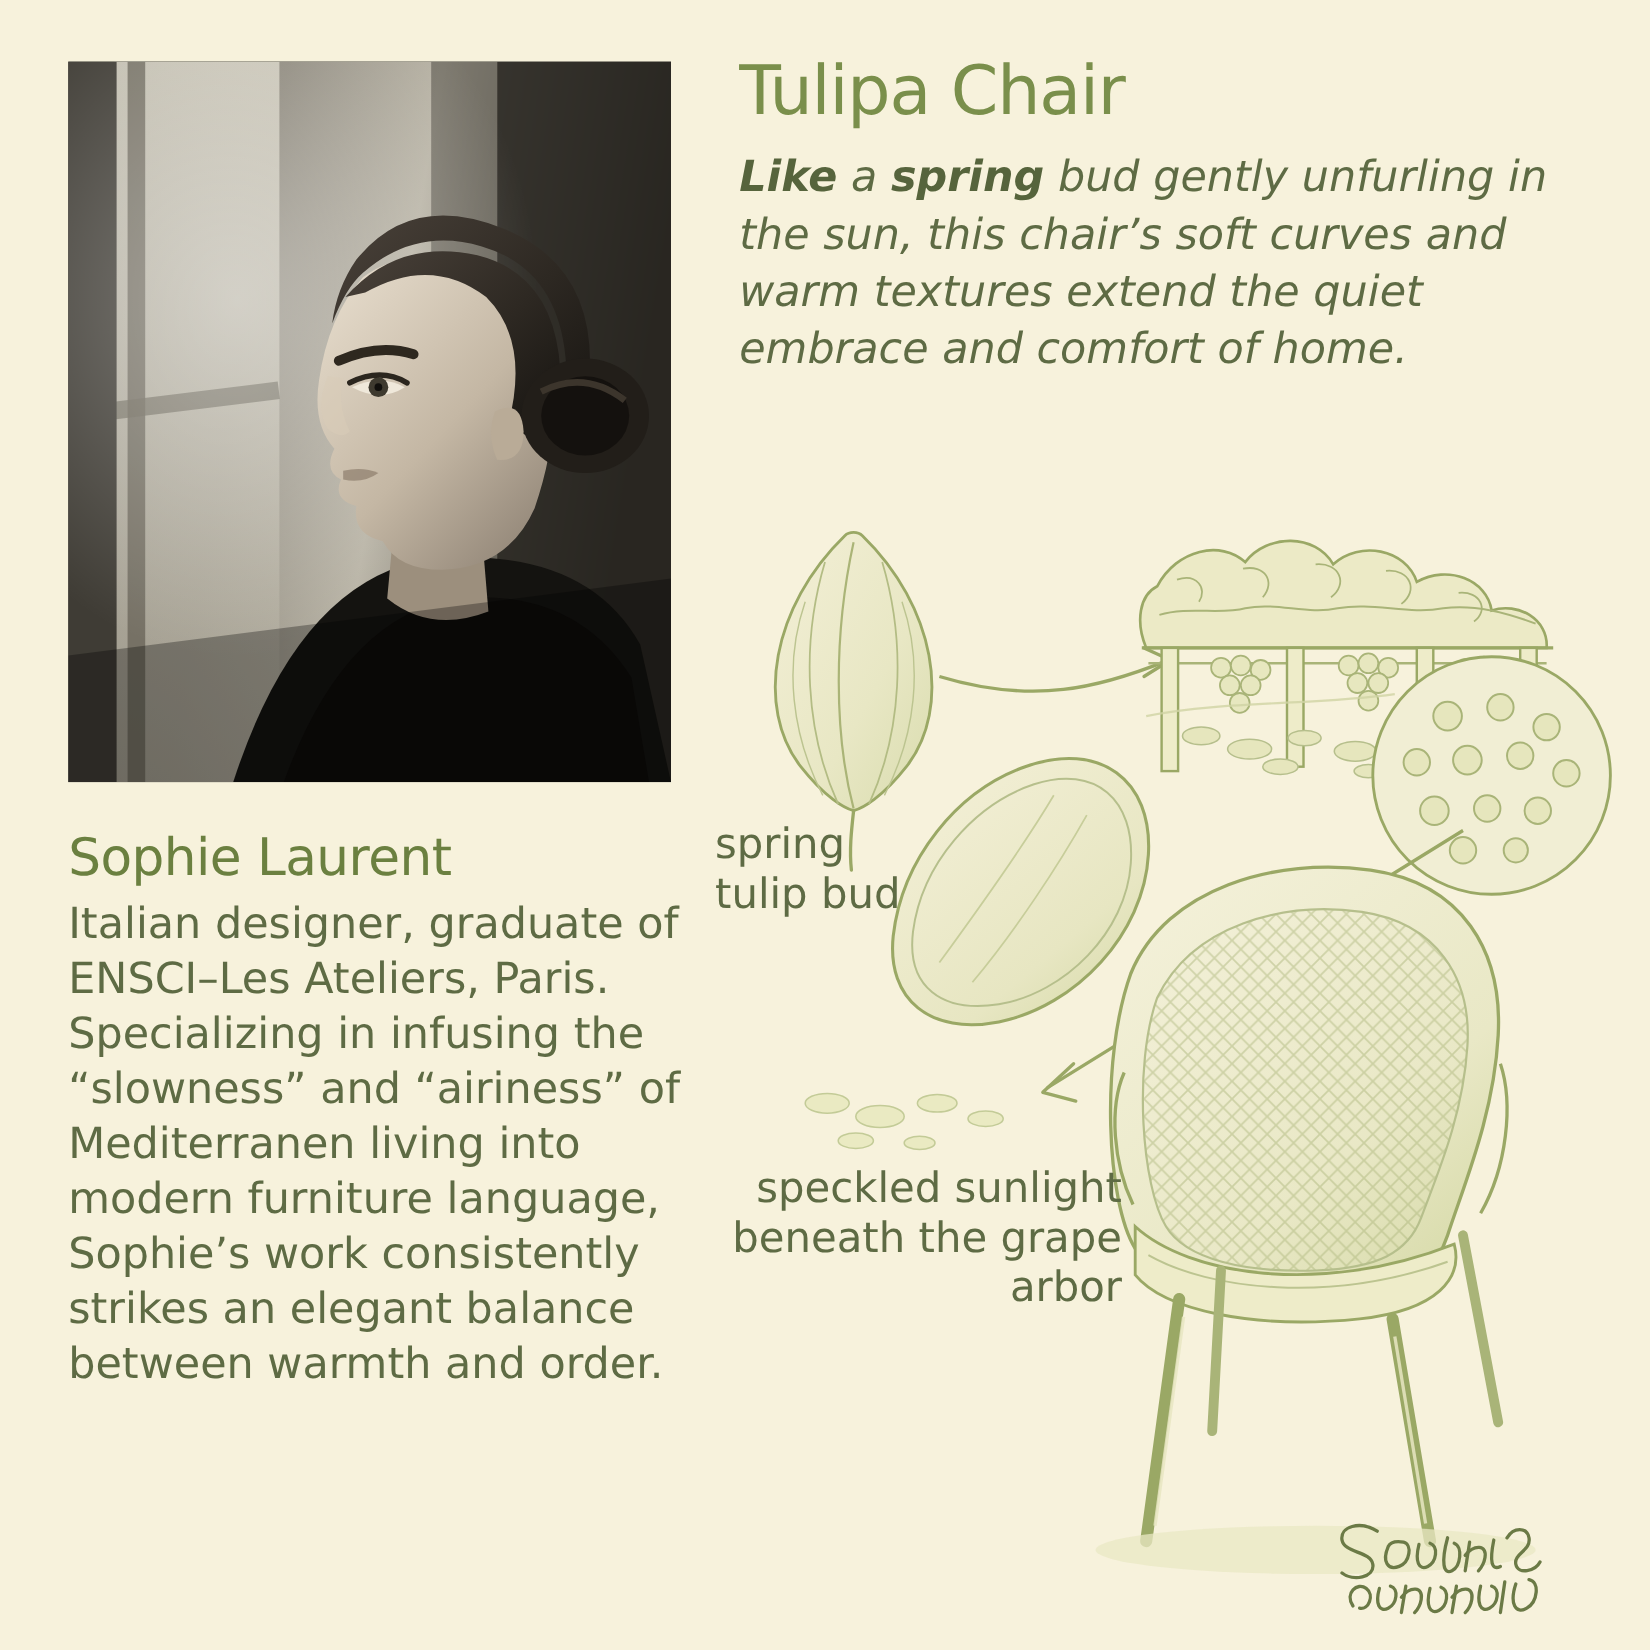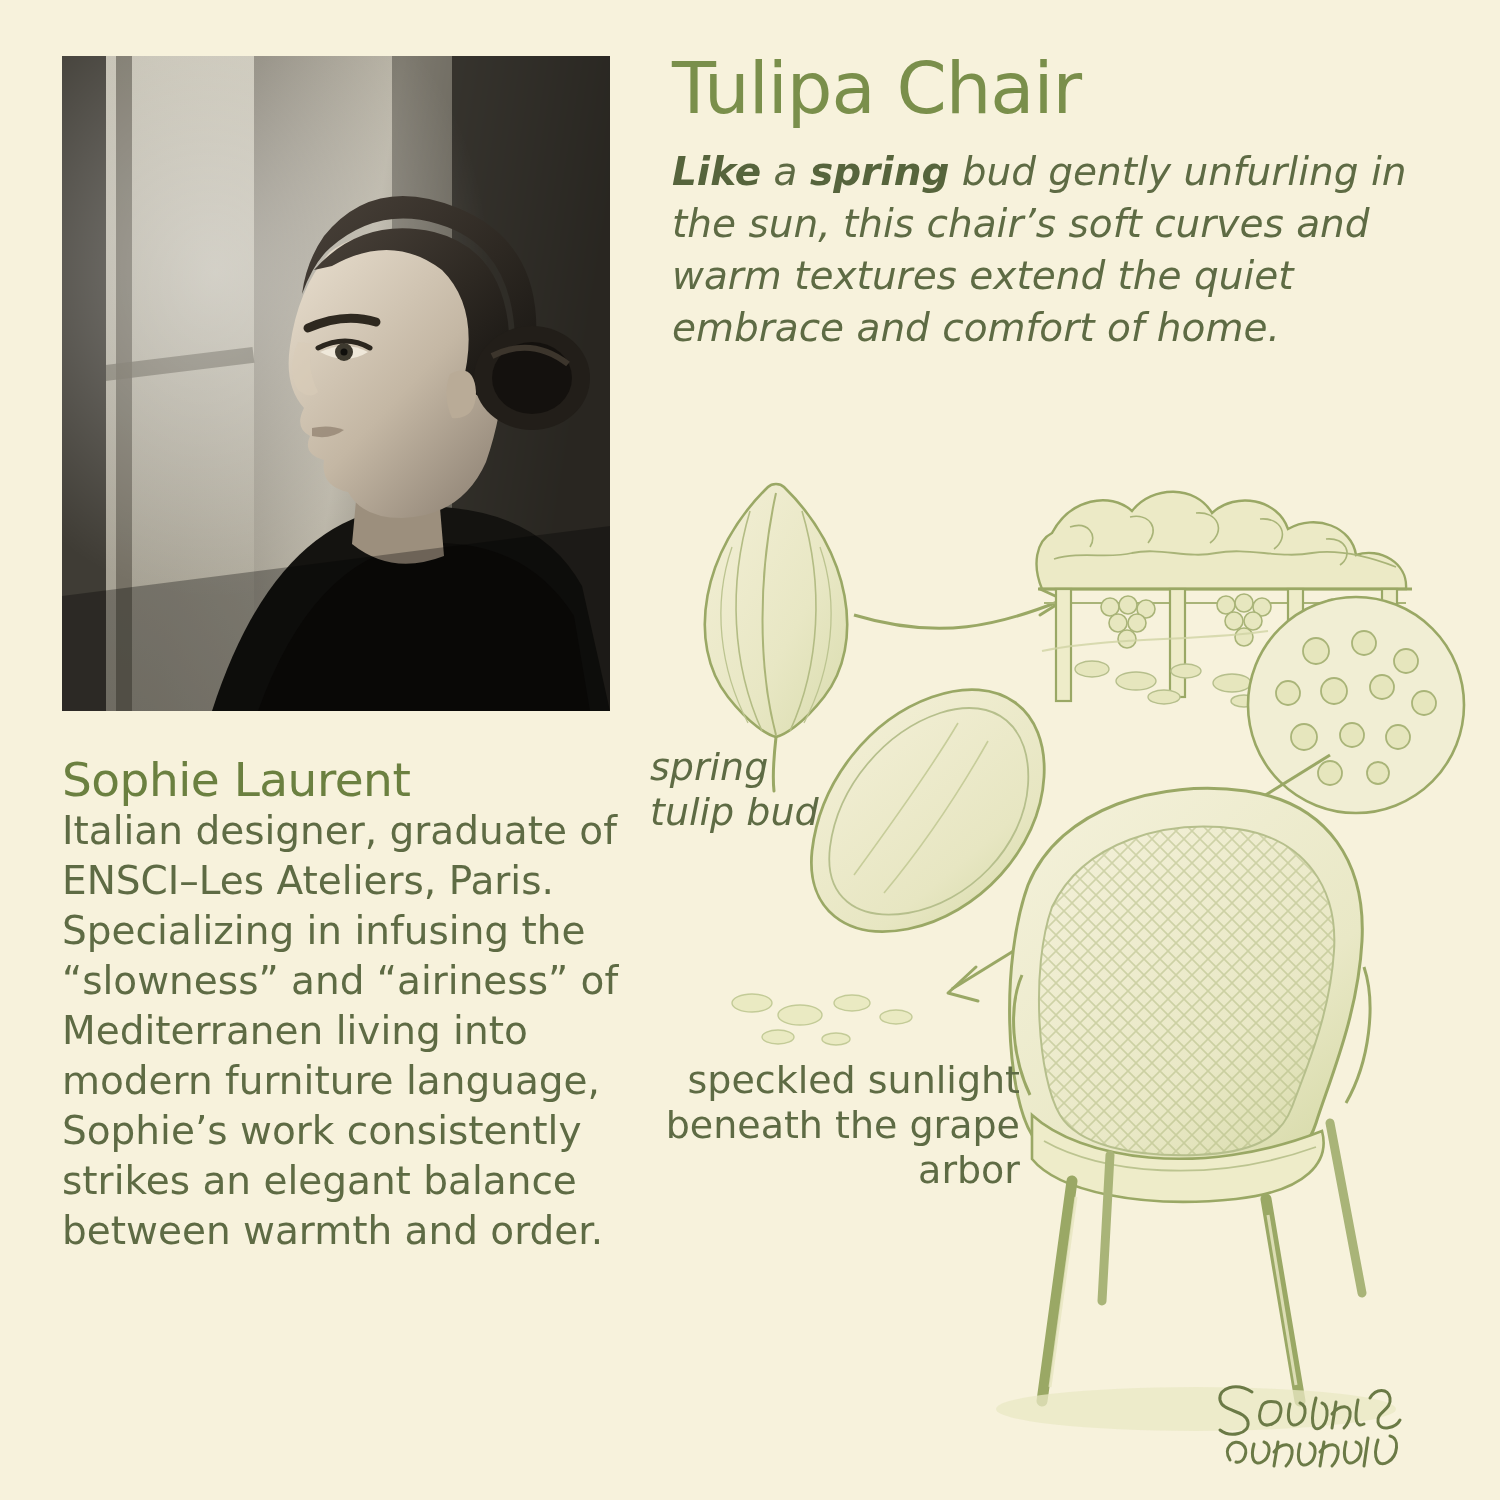--- a/index.html
+++ b/index.html
@@ -42,39 +42,39 @@
   .designer-name {
     margin-top: 44px;
     font-family: "DejaVu Sans", sans-serif;
     font-size: 47px;
     line-height: 1.05;
     color: #6b8040;
     letter-spacing: -0.5px;
     font-weight: 400;
   }
   .designer-bio {
-    margin-top: 2px;
+    margin-top: 12px;
     font-family: "DejaVu Sans", sans-serif;
     font-size: 39px;
     line-height: 1.28;
     color: #5e6b44;
     width: 570px;
     font-weight: 400;
   }
 
   
   .right-col {
     position: absolute;
     left: 672px;
     top: 52px;
     width: 760px;
   }
   .title {
     font-family: "DejaVu Sans", sans-serif;
-    font-size: 72px;
+    font-size: 62px;
     line-height: 1.0;
     color: #7a8f4b;
     font-weight: 400;
     letter-spacing: -1px;
     text-align: left;
   }
   .subtitle {
     margin-top: 22px;
     font-family: "DejaVu Sans", sans-serif;
     font-size: 39px;
@@ -105,21 +105,20 @@
     font-family: "DejaVu Sans", sans-serif;
     color: #5e6b44;
     font-size: 38px;
     line-height: 1.18;
   }
   .caption-bud {
     left: 10px;
     top: 290px;
     width: 170px;
     text-align: left;
-    font-style: italic;
   }
   .caption-speckle {
     left: 10px;
     top: 603px;
     width: 370px;
     text-align: right;
   }
 
   .signature {
     position: absolute;

